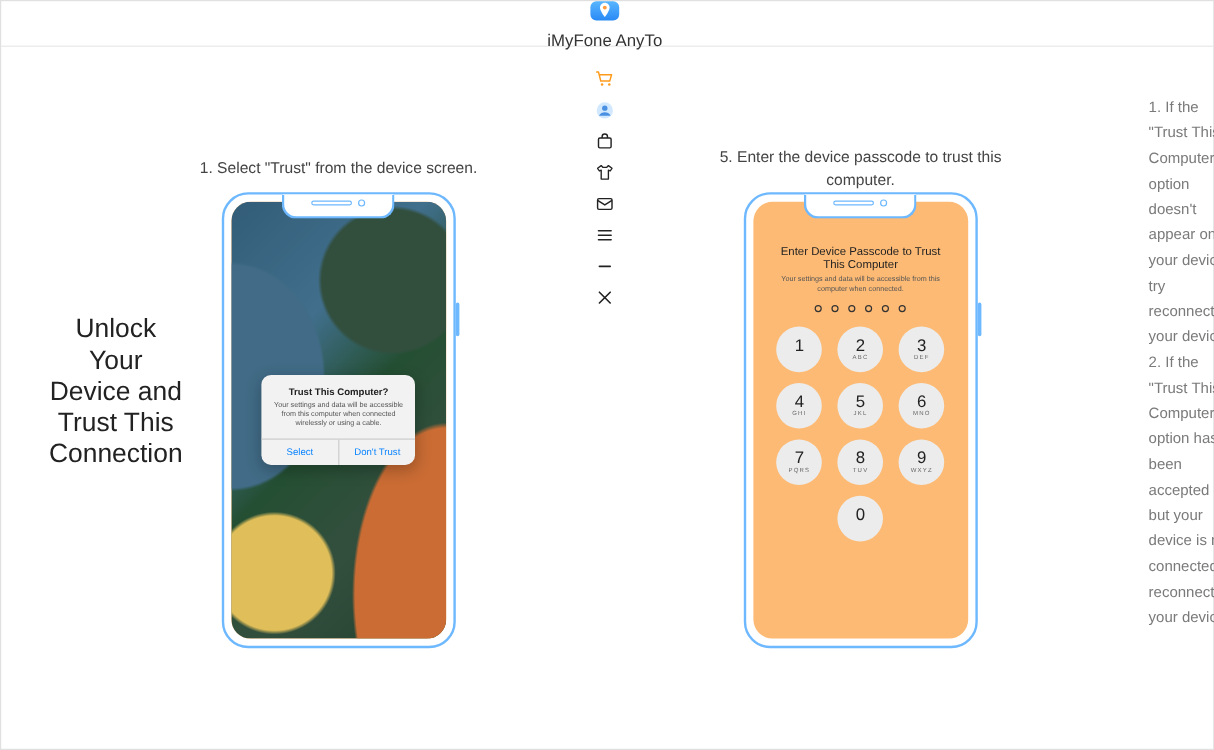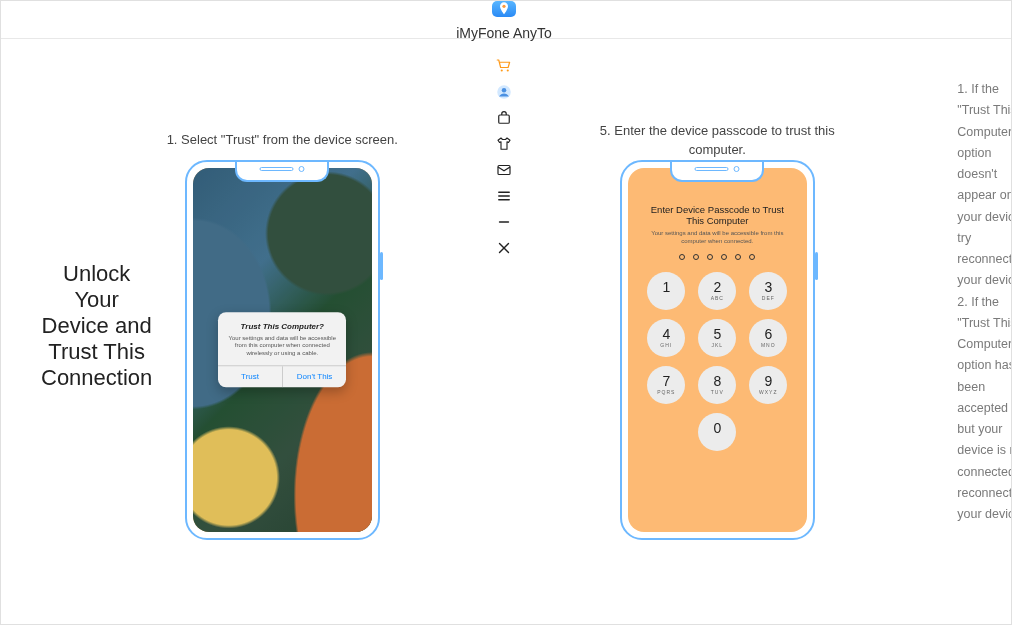--- a/index.html
+++ b/index.html
@@ -179,21 +179,20 @@
       border-radius: 8px;
       overflow: hidden;
       box-shadow: 0 4px 12px rgba(0,0,0,0.25);
       text-align: center;
     }
     .trust-dialog .td-head {
       padding: 10px 6px 2px;
       font-size: 8px;
       font-weight: 600;
       color: #222;
-      font-style: italic;
     }
     .trust-dialog .td-body {
       padding: 2px 6px 8px;
       font-size: 6px;
       color: #555;
       line-height: 1.25;
     }
     .trust-dialog .td-btns {
       display: flex;
       border-top: 0.5px solid #ccc;
@@ -360,22 +359,22 @@
             <div class="speaker-slot"></div>
             <div class="camera-dot"></div>
           </div>
           <div class="screen">
             <div class="wallpaper"></div>
             <div class="dimmer"></div>
             <div class="trust-dialog">
               <div class="td-head">Trust This Computer?</div>
               <div class="td-body">Your settings and data will be accessible from this computer when connected wirelessly or using a cable.</div>
               <div class="td-btns">
-                <div class="td-btn">Trust</div>
-                <div class="td-btn">Don't This</div>
+                <div class="td-btn">Select</div>
+                <div class="td-btn">Don't Trust</div>
               </div>
             </div>
           </div>
         </div>
       </div>
 
       <div class="step">
         <div class="step-label">5. Enter the device passcode to trust this computer.</div>
         <div class="phone">
           <div class="phone-side-btn b1"></div>

